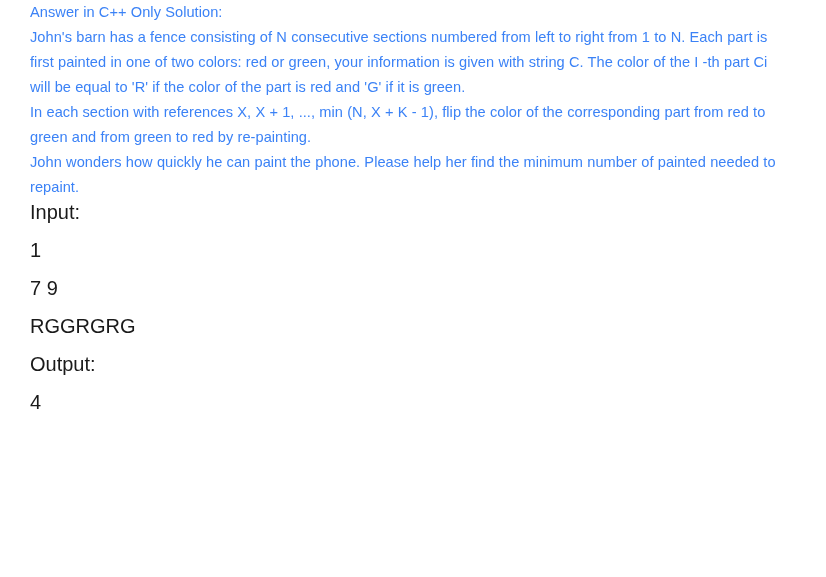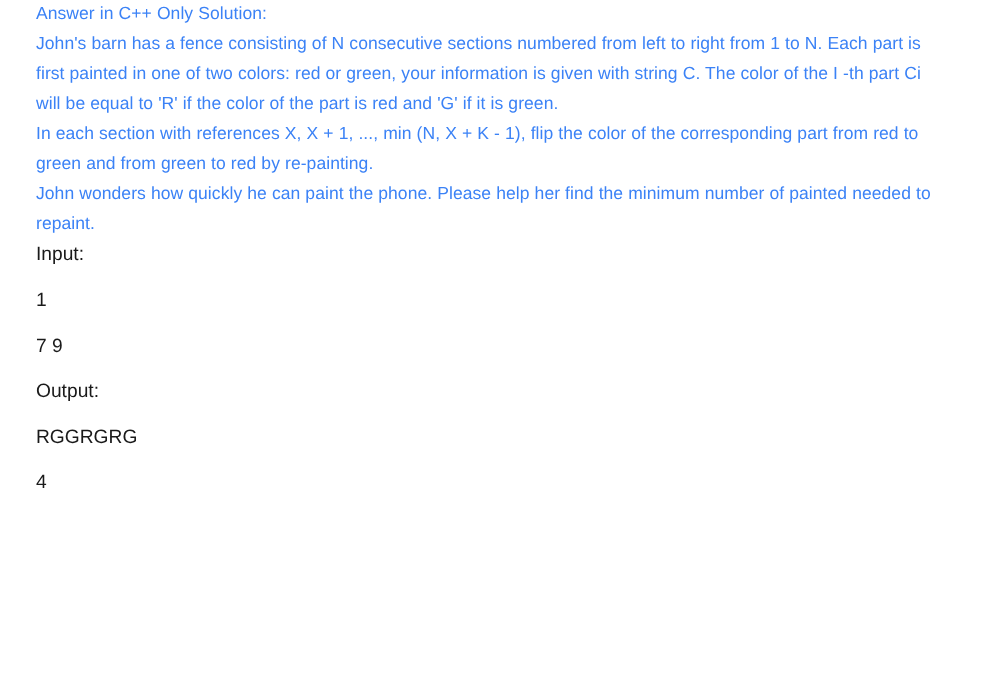--- a/index.html
+++ b/index.html
@@ -39,21 +39,21 @@
   
   .heading-line {
     padding-top: 0px;
     margin-bottom: 13px;
   }
   .para-gap {
     margin-bottom: 13px;
   }
   .io-line {
     margin: 0;
-    font-size: 16px;
+    font-size: 20px;
     line-height: 25px;
     margin-bottom: 13px;
     color: #1a1a1a;
   }
   .io-line.last {
     margin-bottom: 0;
   }
 </style>
 </head>
 <body>
@@ -70,20 +70,20 @@
     <p class="para para-gap">In each section with references X, X + 1, ..., min (N, X + K - 1), flip the color of the corresponding part from red to green and from green to red by re-painting.</p>
 
     <p class="para para-gap">John wonders how quickly he can paint the phone. Please help her find the minimum number of painted needed to repaint.</p>
 
     <p class="io-line">Input:</p>
 
     <p class="io-line">1</p>
 
     <p class="io-line">7 9</p>
 
+    <p class="io-line">RGGRGRG</p>
+
     <p class="io-line">Output:</p>
-
-    <p class="io-line">RGGRGRG</p>
 
     <p class="io-line last">4</p>
 
   </div>
 </div>
 
 </body></html>

